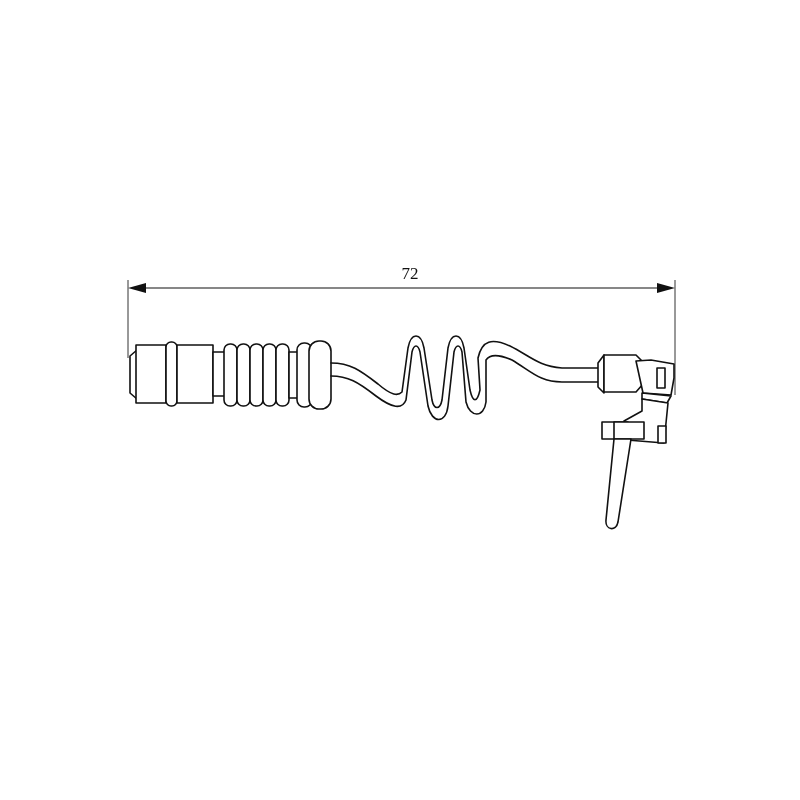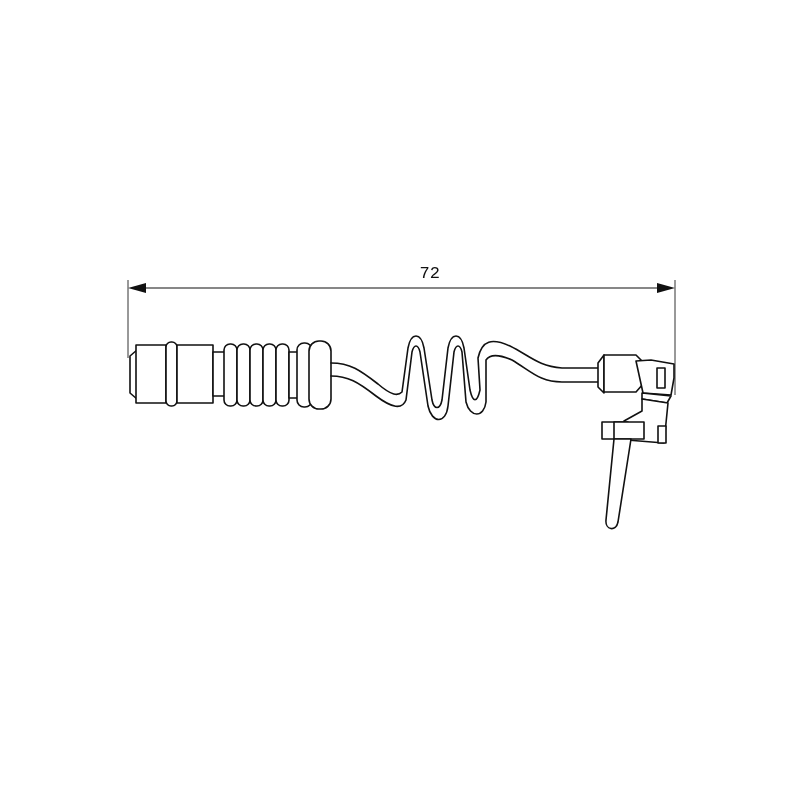--- a/index.html
+++ b/index.html
@@ -1,20 +1,20 @@
 <!DOCTYPE html>
 <html><head>
   <meta charset="utf-8">
   <style>
     html, body { margin: 0; padding: 0; background: #ffffff; }
     body { width: 800px; height: 800px; position: relative; overflow: hidden; }
     #canvas { position: absolute; left: 0; top: 0; width: 800px; height: 800px; }
     .dim-label {
-      position: absolute; left: 380px; top: 264px; width: 60px; text-align: right;
-      font-family: Liberation Mono, monospace; font-size: 17px; color: #111;
+      position: absolute; left: 380px; top: 264px; width: 60px; text-align: center;
+      font-family: Liberation Serif, serif; font-size: 17px; color: #111;
     }
     svg .ln { fill: none; stroke: #111; stroke-width: 1.6; stroke-linejoin: round; stroke-linecap: round; }
     svg .lnw { fill: #fff; stroke: #111; stroke-width: 1.6; stroke-linejoin: round; }
     svg .ext { stroke: #333; stroke-width: 1; }
   </style>
 </head>
 <body>
 
 <svg id="canvas" viewBox="0 0 800 800" xmlns="http://www.w3.org/2000/svg">
 

